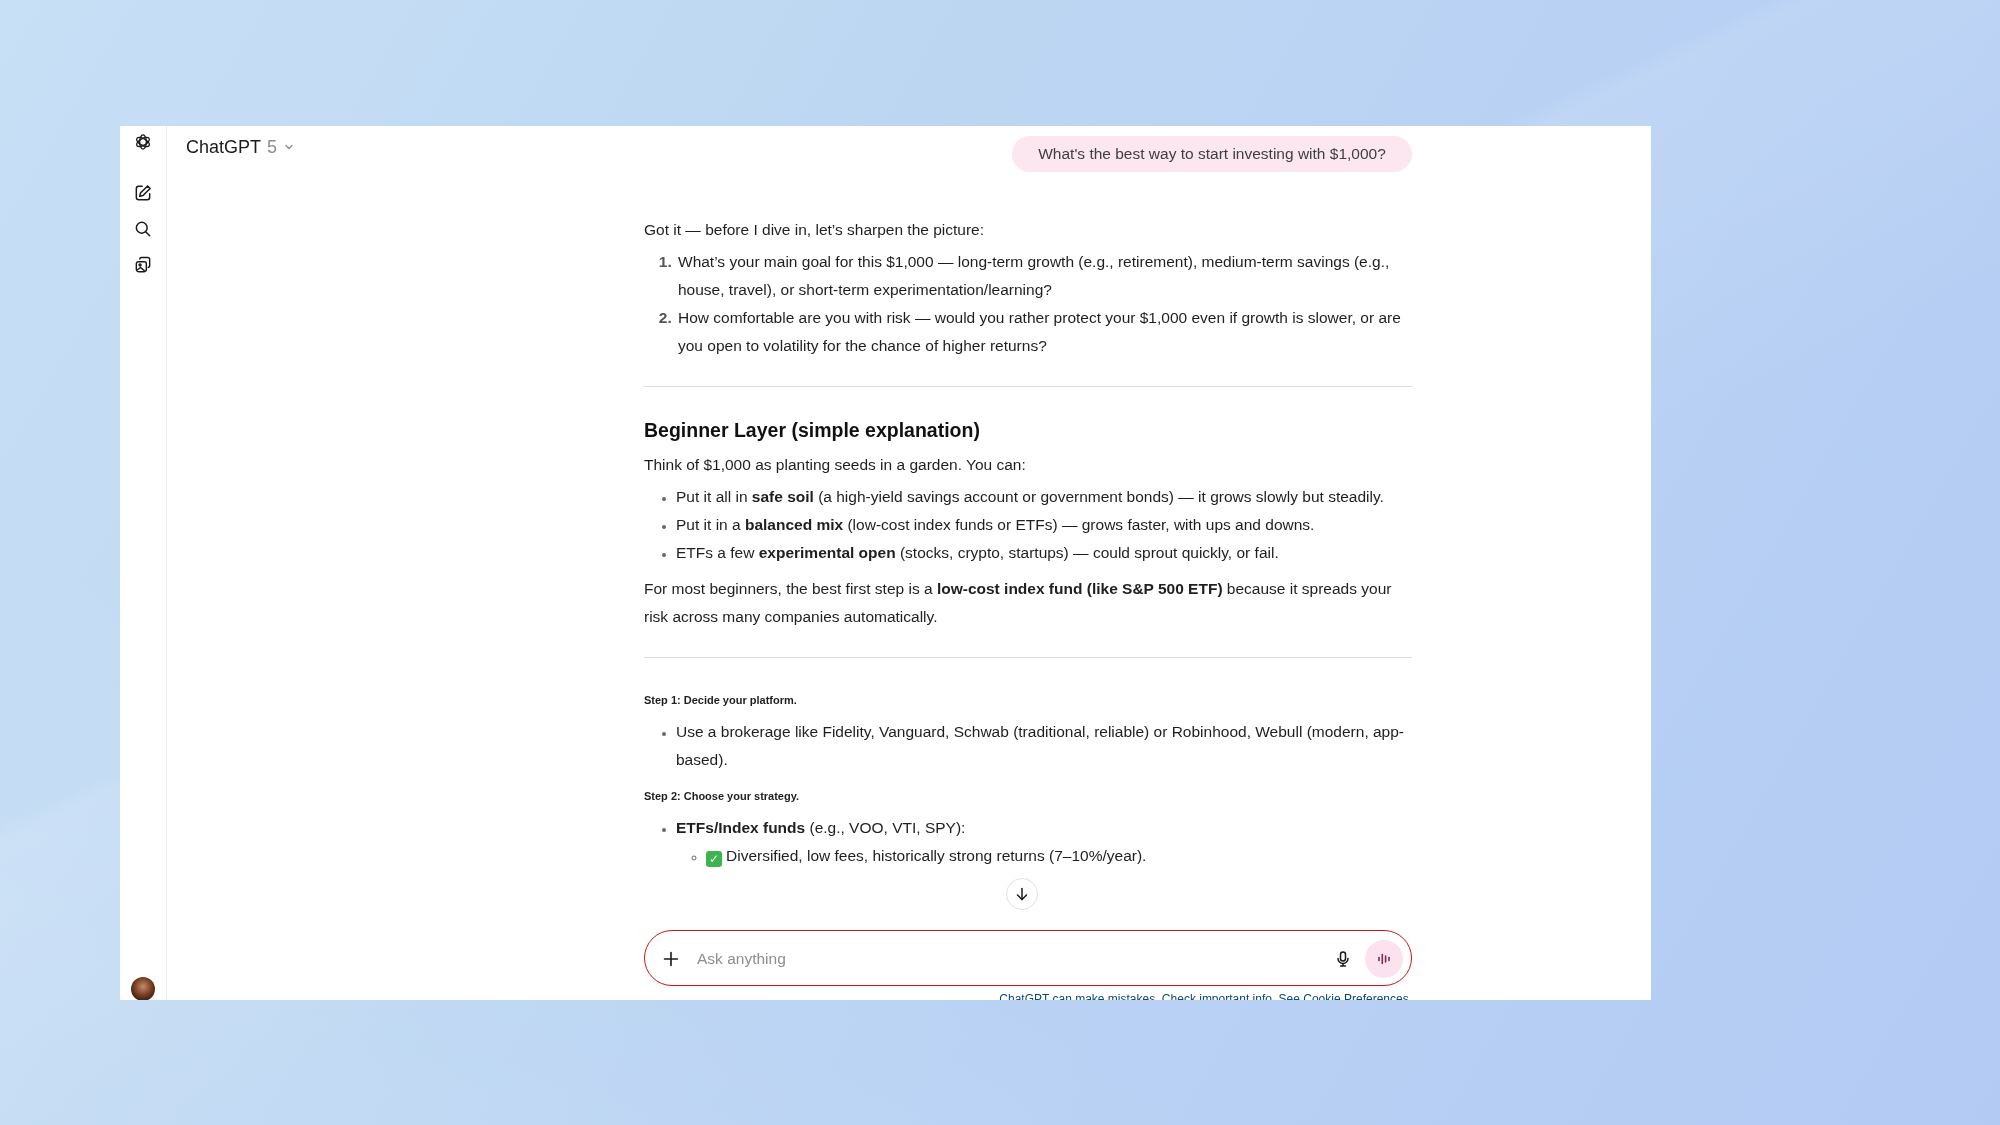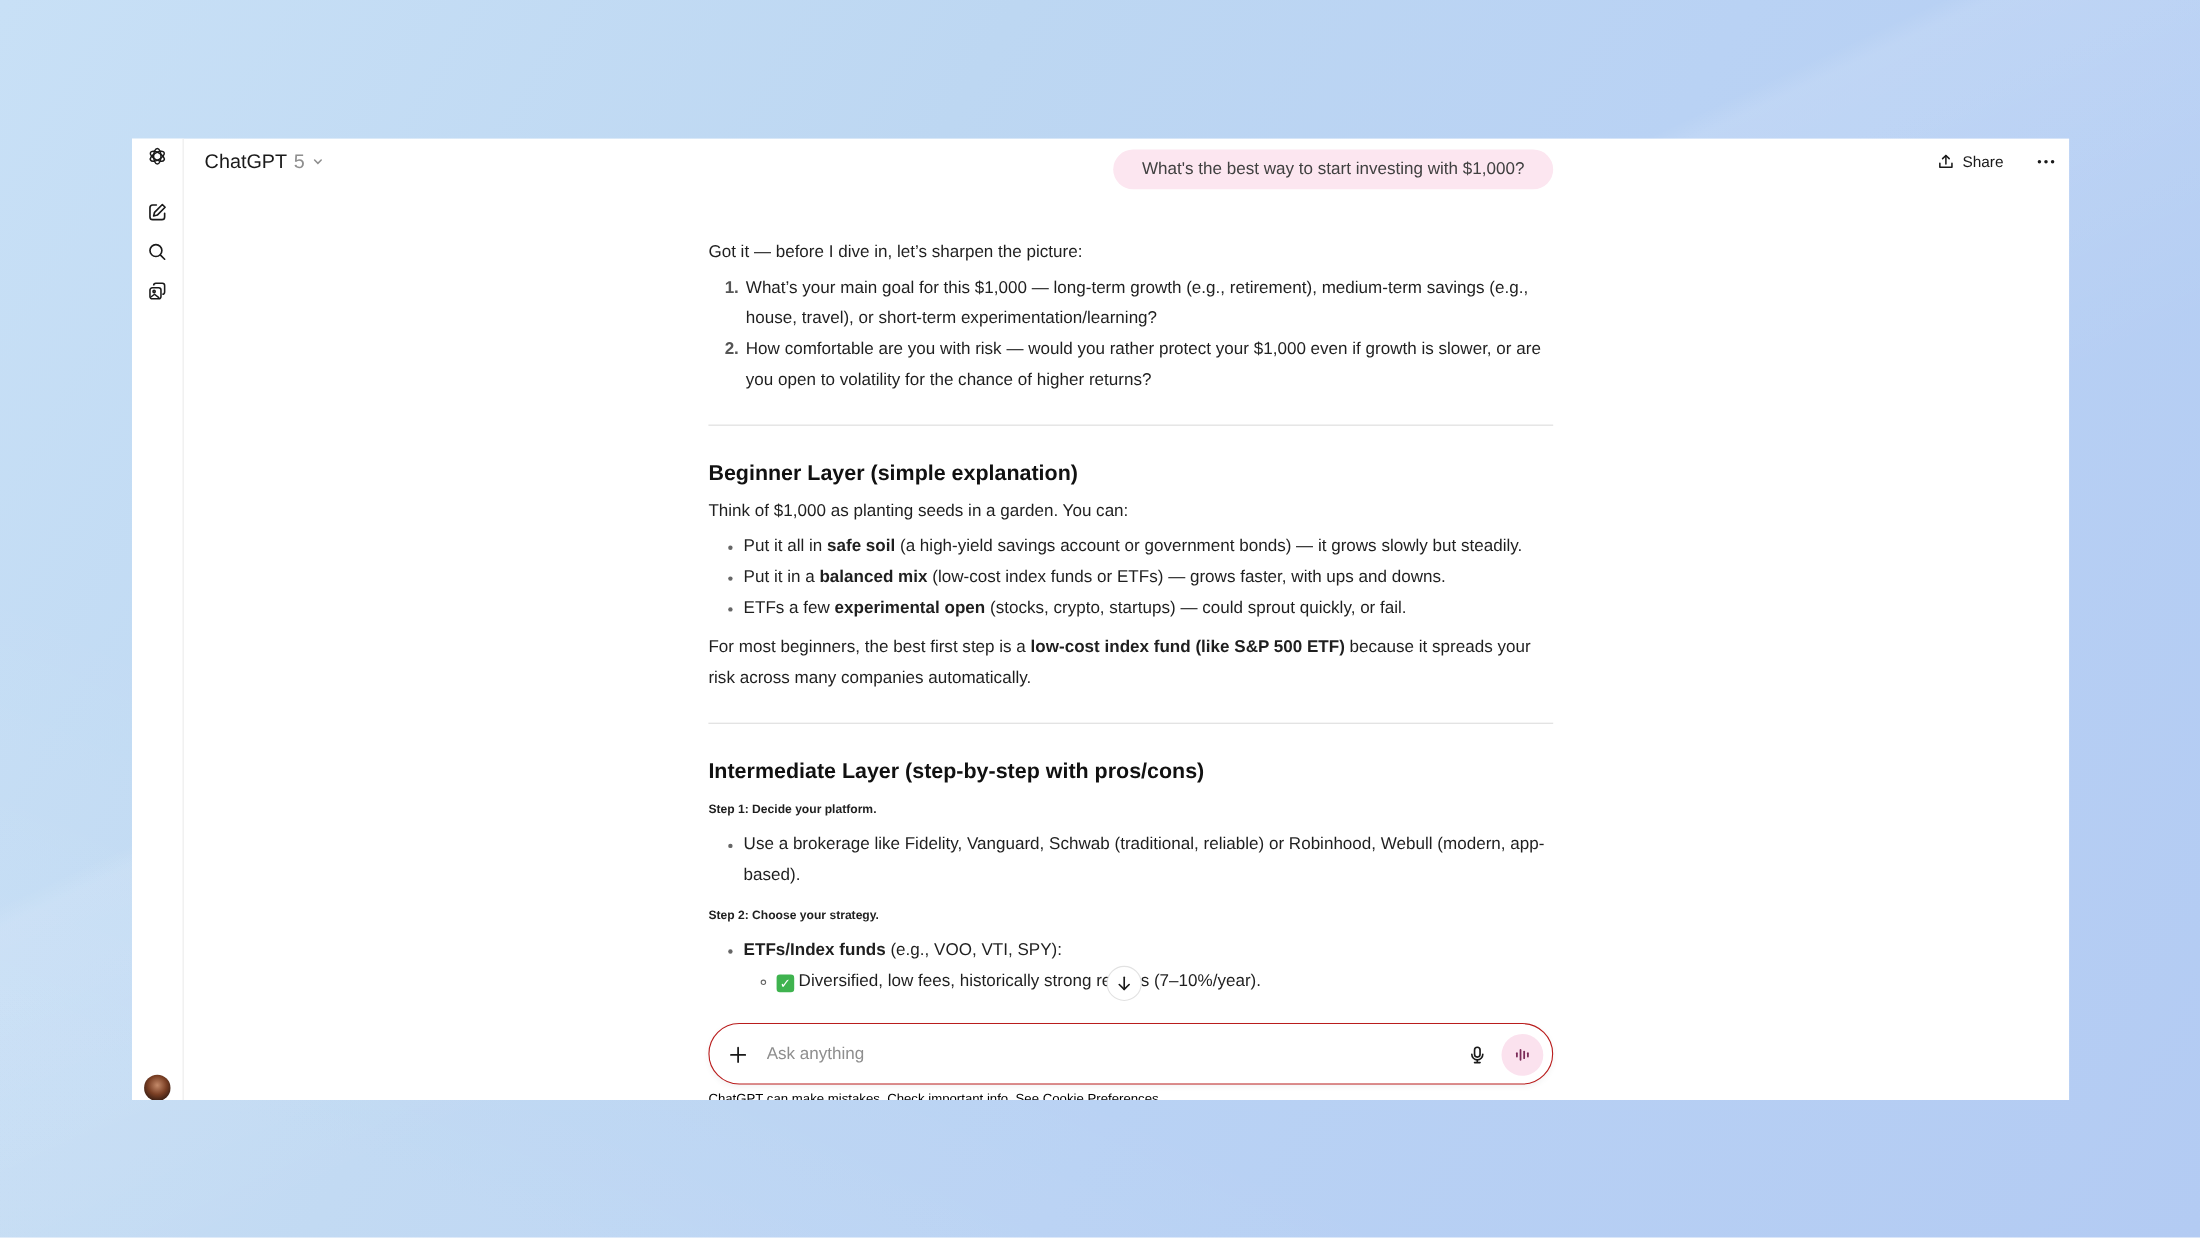--- a/index.html
+++ b/index.html
@@ -10,21 +10,21 @@
     position: relative;
   }
   .bg-streak {
     position: absolute; inset: 0;
     background:
       linear-gradient(155deg, rgba(255,255,255,0) 40%, rgba(255,255,255,0.10) 41%, rgba(255,255,255,0) 60%),
       linear-gradient(25deg, rgba(255,255,255,0.08) 10%, rgba(255,255,255,0) 30%);
     pointer-events: none;
   }
   .window {
-    position: absolute; left: 120px; top: 126px; width: 1761px; height: 874px;
+    position: absolute; left: 120px; top: 126px; width: 1531px; height: 874px;
     background: #ffffff; overflow: hidden;
   }
   .sidebar {
     position: absolute; left: 0; top: 0; width: 47px; height: 100%;
     border-right: 1px solid #ececec; background: #ffffff;
   }
   .sb-icon {
     position: absolute; left: 11px; width: 24px; height: 24px;
     display: flex; align-items: center; justify-content: center; cursor: pointer;
   }
@@ -100,22 +100,22 @@
   .composer .mic {
     position: absolute; left: 684px; top: 14px; width: 28px; height: 28px;
     display: flex; align-items: center; justify-content: center; cursor: pointer;
   }
   .composer .voice {
     position: absolute; left: 720px; top: 9px; width: 38px; height: 38px;
     border-radius: 50%; background: #fbe2ee;
     display: flex; align-items: center; justify-content: center; cursor: pointer;
   }
   .footer-note {
-    position: absolute; left: 524px; top: 866px; width: 768px; text-align: left;
-    font-size: 12px; color: #000000;
+    position: absolute; left: 524px; top: 866px; width: 768px; text-align: right;
+    font-size: 12px; color: #0c4a6e;
   }
 </style>
 </head>
 <body>
 
 <div class="bg-streak"></div>
 
 <div class="window">
 
   <div class="sidebar">
@@ -191,21 +191,20 @@
     <p>Think of $1,000 as planting seeds in a garden. You can:</p>
     <ul>
       <li><span>Put it all in </span><b>safe soil</b><span> (a high-yield savings account or government bonds) — it grows slowly but steadily.</span></li>
       <li><span>Put it in a </span><b>balanced mix</b><span> (low-cost index funds or ETFs) — grows faster, with ups and downs.</span></li>
       <li><span>ETFs a few </span><b>experimental open</b><span> (stocks, crypto, startups) — could sprout quickly, or fail.</span></li>
     </ul>
     <p><span>For most beginners, the best first step is a </span><b>low-cost index fund (like S&amp;P 500 ETF)</b><span> because it spreads your risk across many companies automatically.</span></p>
 
     <hr>
 
-    <h3>Intermediate Layer (step-by-step with pros/cons)</h3>
     <p class="step">Step 1: Decide your platform.</p>
     <ul>
       <li>Use a brokerage like Fidelity, Vanguard, Schwab (traditional, reliable) or Robinhood, Webull (modern, app-based).</li>
     </ul>
     <p class="step">Step 2: Choose your strategy.</p>
     <ul>
       <li><b>ETFs/Index funds</b><span> (e.g., VOO, VTI, SPY):</span>
         <ul>
           <li><span class="check">✓</span><span>Diversified, low fees, historically strong returns (7–10%/year).</span></li>
         </ul>

